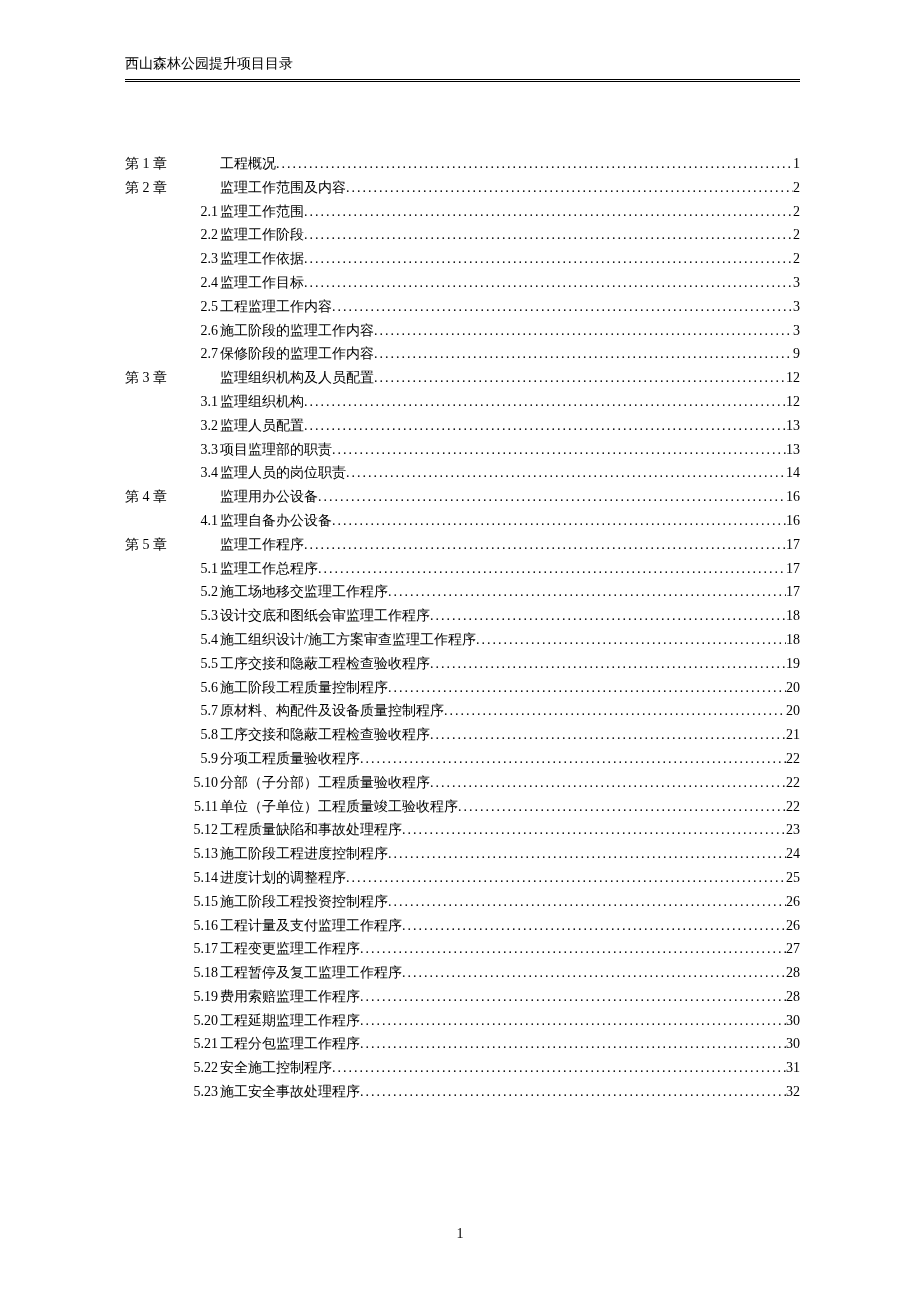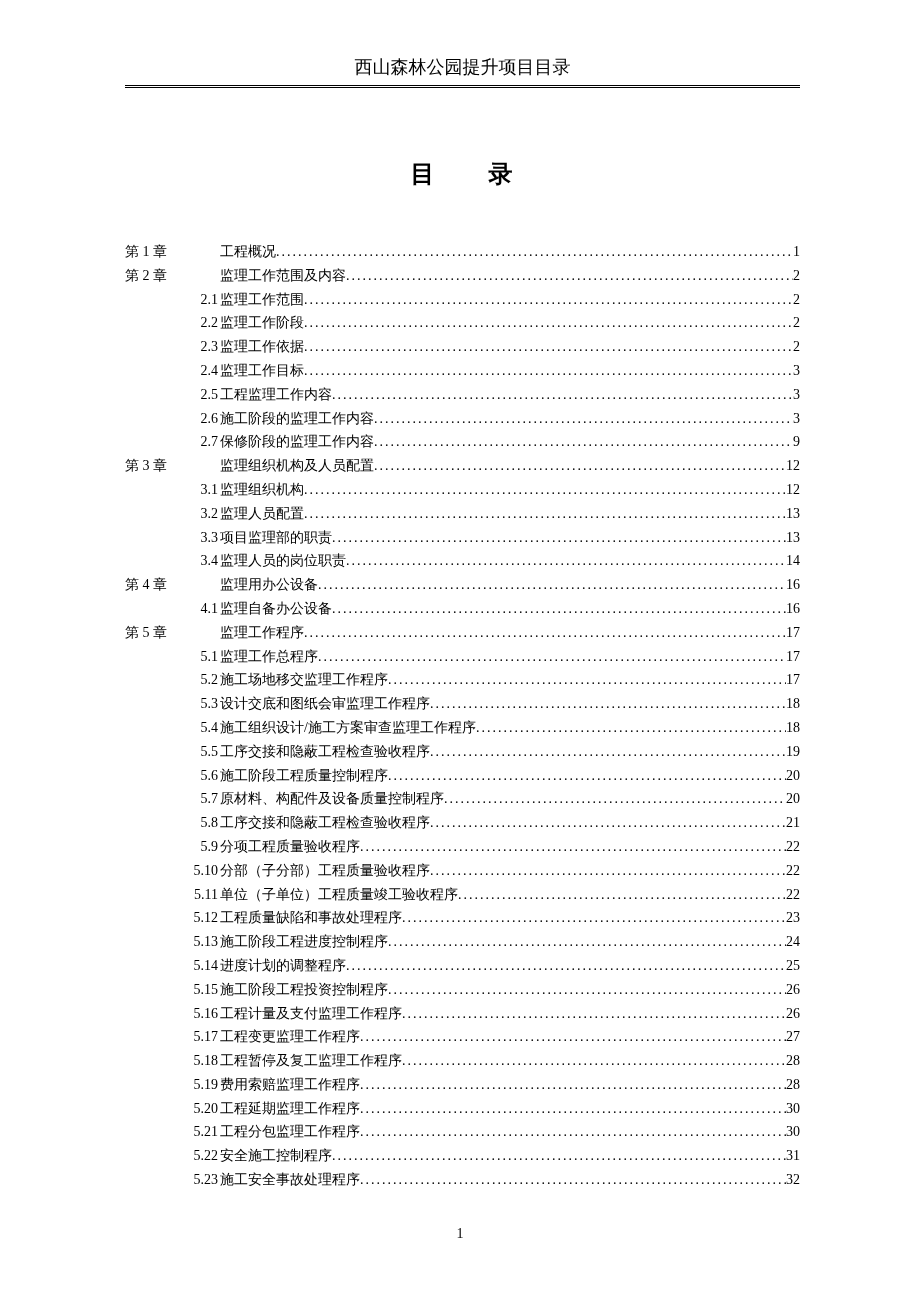--- a/index.html
+++ b/index.html
@@ -9,22 +9,22 @@
       background: #fff;
       font-family: "SimSun", "宋体", serif;
       color: #000;
       position: relative;
     }
     .page {
       padding: 55px 120px 0 125px;
     }
     .header {
       display: flex;
-      justify-content: center;
-      font-size: 18px;
+      justify-content: flex-start;
+      font-size: 14px;
       padding-bottom: 6px;
     }
     .header-rule {
       border-top: 1.5px solid #000;
       border-bottom: 0.5px solid #000;
       height: 3px;
       margin-bottom: 70px;
     }
     .title {
       text-align: center;
@@ -82,21 +82,20 @@
 </head>
 <body>
 
 <div class="page">
   <div class="header">
     <span>西山森林公园提升项目</span>
     <span>目录</span>
   </div>
   <div class="header-rule"></div>
 
-  <div class="title">目　　录</div>
 
   <div class="toc" id="toc">
       <div class="toc-row">
         <span class="toc-label chapter">第 1 章</span>
         <span class="toc-title">工程概况</span>
         <span class="toc-dots"></span>
         <span class="toc-page">1</span>
       </div>
       <div class="toc-row">
         <span class="toc-label chapter">第 2 章</span>

